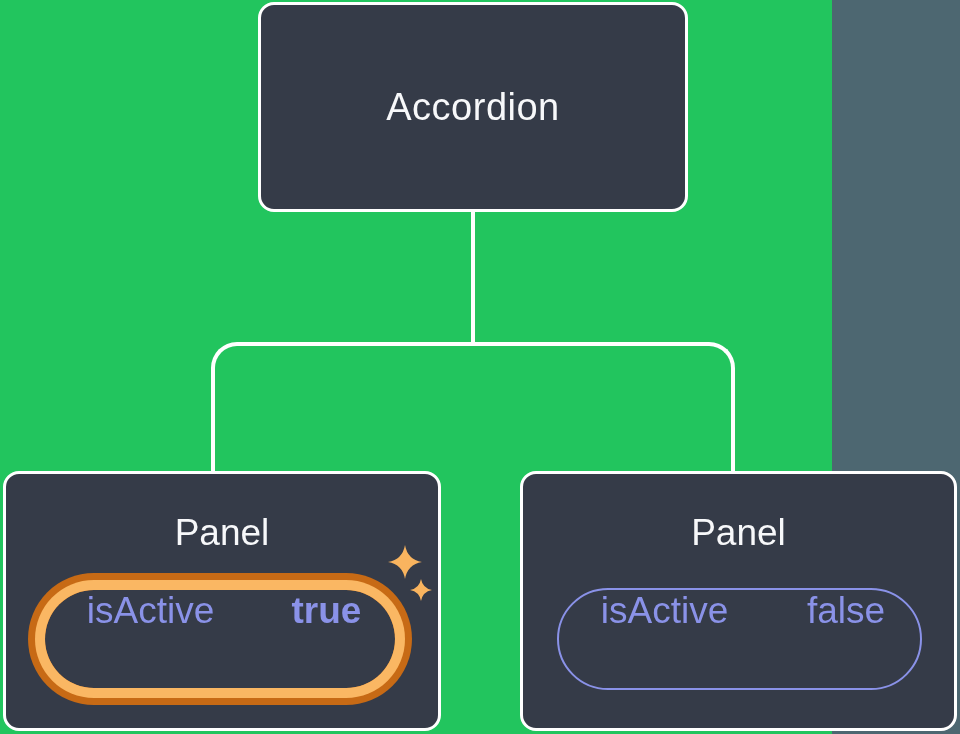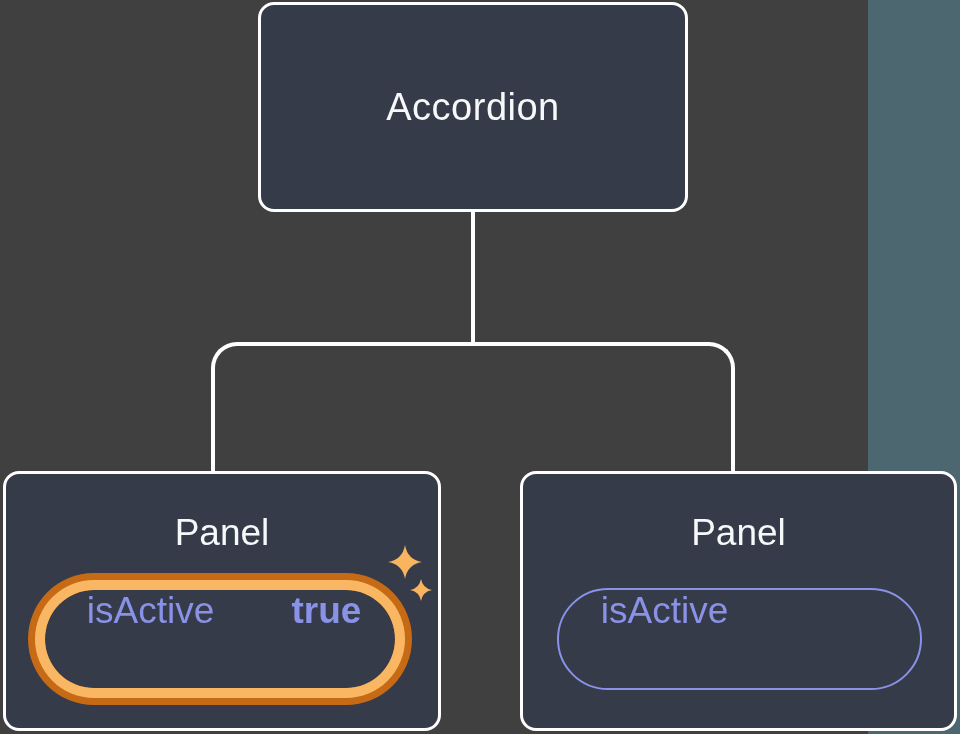--- a/index.html
+++ b/index.html
@@ -8,22 +8,21 @@
     width: 960px;
     height: 734px;
     background: #4D6771;
     overflow: hidden;
     font-family: "Liberation Sans", sans-serif;
   }
   .stage {
     position: relative;
     width: 832px;
     height: 734px;
-    background: #404040;
-    padding-left: 36px;
+    background: #22c55e;
   }
   
   .card {
     position: absolute;
     background: #353B48;
     border: 3px solid #FFFFFF;
     border-radius: 16px;
     box-sizing: border-box;
   }
   .card-accordion {
@@ -157,16 +156,17 @@
       <path fill="#F9B45F" d="M 37 37 Q 38.7 46.3 48 48 Q 38.7 49.7 37 59 Q 35.3 49.7 26 48 Q 35.3 46.3 37 37 Z"></path>
     </svg>
   </div>
 
   <div class="card card-panel panel-inactive-card">
     <div class="panel-title">Panel</div>
 
     <div class="pill pill-inactive">
       <div class="cell cell-key">isActive</div>
       <div class="pill-divider"></div>
+      <div class="cell cell-value">false</div>
     </div>
   </div>
 
 </div>
 
 </body></html>

